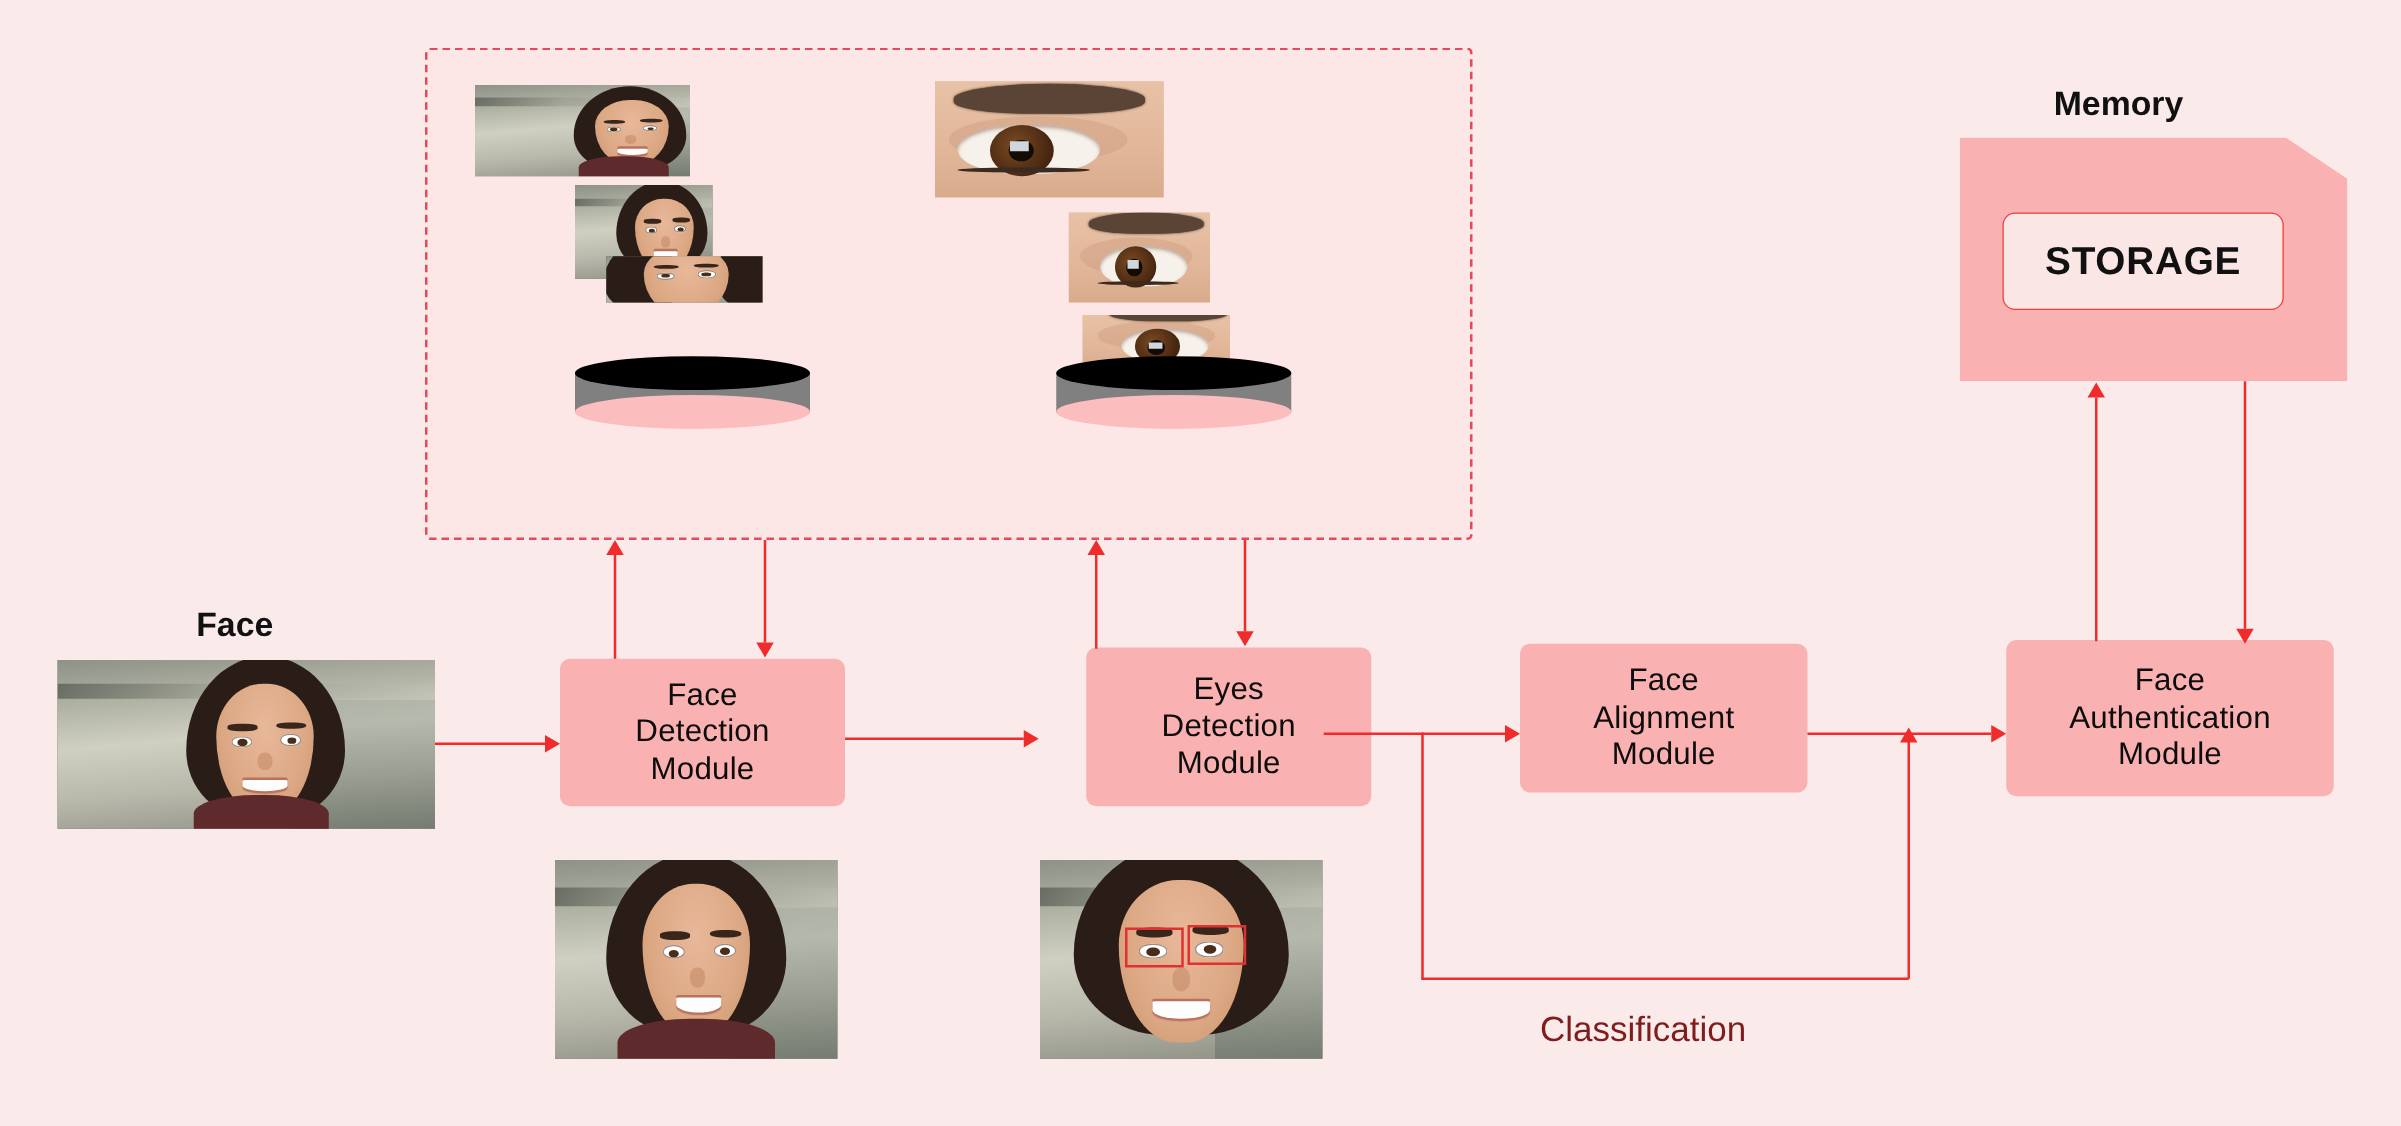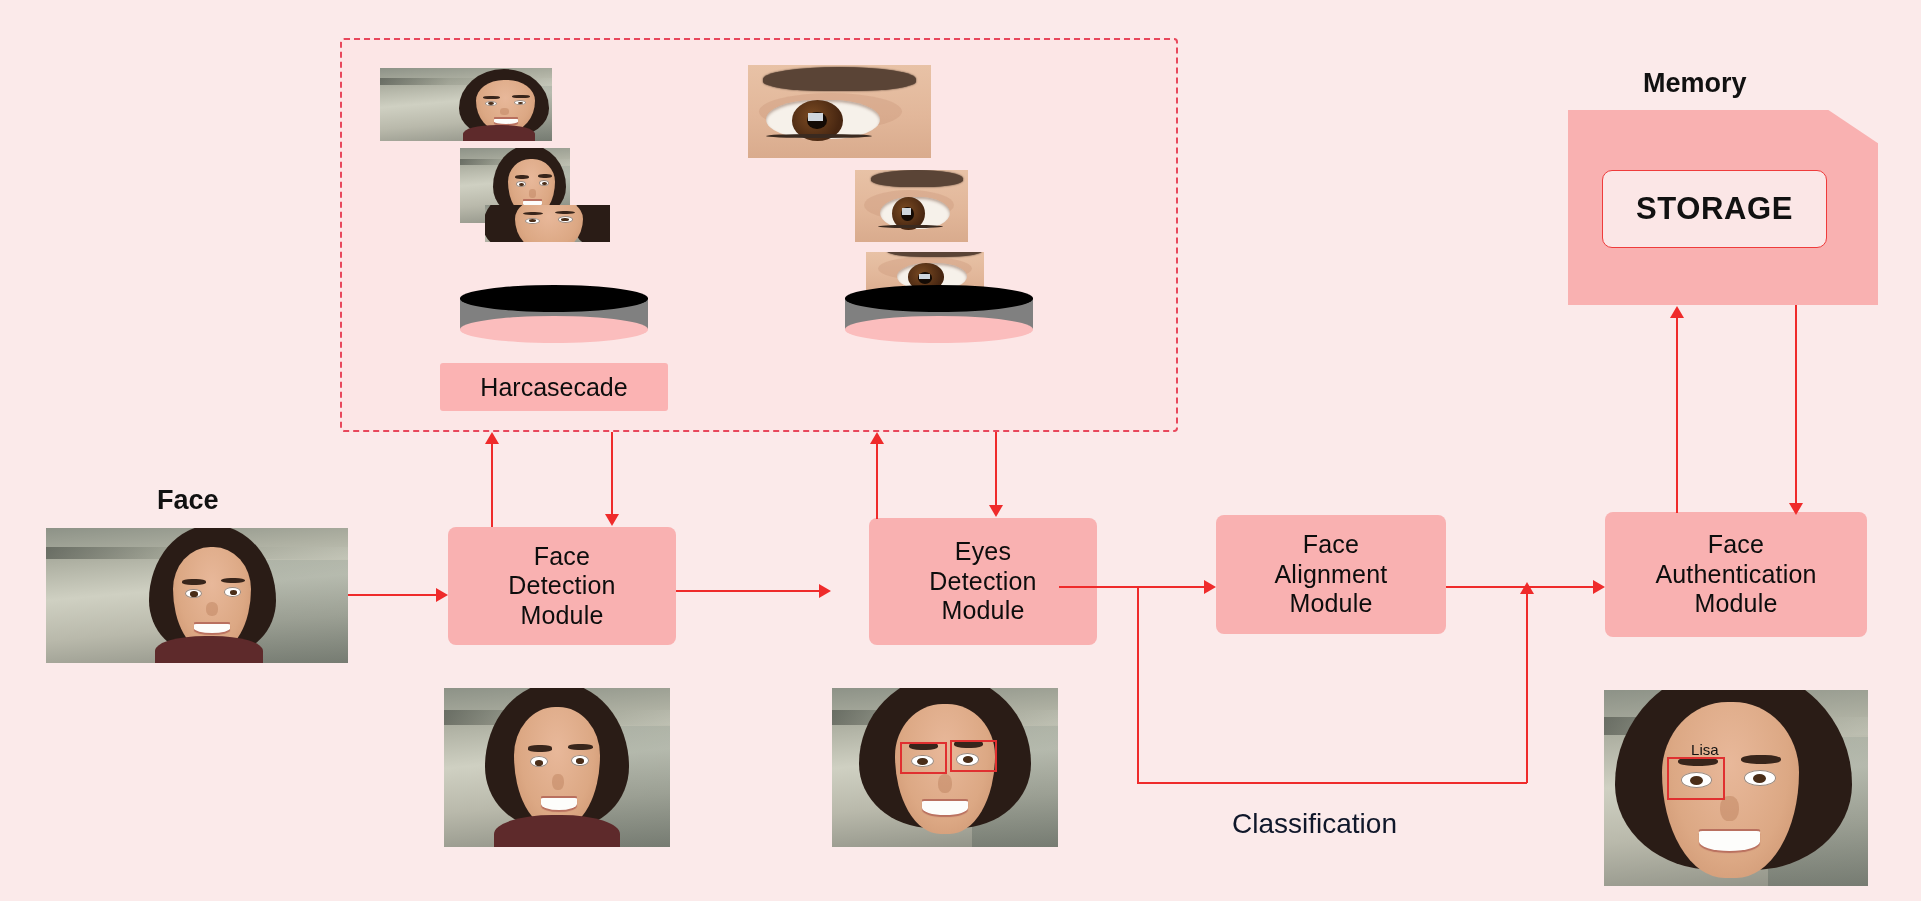--- a/index.html
+++ b/index.html
@@ -76,21 +76,21 @@
     position: absolute;
     font-size: 24px;
     font-weight: 700;
     color: #111;
     white-space: nowrap;
   }
   .caption-reg {
     position: absolute;
     font-size: 26px;
     font-weight: 400;
-    color: #0f172a;
+    color: #7f1d1d;
     white-space: nowrap;
   }
 
   
   .ln { position: absolute; background: #ef2b2b; }
   .ln-v { width: 2px; }
   .ln-h { height: 2px; }
   .arrow-head {
     position: absolute;
     width: 0; height: 0;
@@ -228,23 +228,20 @@
     <div class="pupil" style="left:35%; top:38%; width:6%;  height:9%;"></div>
     <div class="pupil" style="left:61%; top:35%; width:6%;  height:9%;"></div>
   </div>
 
   <div class="db" style="left:460px; top:285px; width:188px; height:58px;">
     <div class="body"></div>
       <div class="bottom"></div>
       <div class="top"></div>
   </div>
 
-  <div class="algo-box" style="left:440px; top:363px; width:228px; height:48px;">
-    <span>Harcasecade</span>
-  </div>
 
   <div class="eyeshot" style="left:748px; top:65px; width:183px; height:93px;">
     <div class="skin"></div>
     <div class="ebrow" style="left:8%;  top:2%;  width:84%; height:26%;"></div>
     <div class="lid" style="left:6%;  top:30%; width:78%; height:40%;"></div>
     <div class="sclera" style="left:10%; top:38%; width:62%; height:42%;"></div>
     <div class="iris" style="left:24%; top:38%; width:28%; height:44%;"></div>
     <div class="pup" style="left:32%; top:50%; width:11%; height:19%;"></div>
     <div class="glint" style="left:33%; top:52%; width:8%;  height:8%;"></div>
     <div class="lash" style="left:10%; top:74%; width:58%; height:5%;"></div>
@@ -358,37 +355,20 @@
     <div class="eye" style="left:35%; top:42%; width:10%; height:8%;"></div>
     <div class="eye" style="left:55%; top:41%; width:10%; height:8%;"></div>
     <div class="pupil" style="left:37.8%;top:44%;width:4.6%;height:4.4%;"></div>
     <div class="pupil" style="left:57.8%;top:43%;width:4.6%;height:4.4%;"></div>
     <div class="nose" style="left:47%; top:54%; width:6%;  height:12%;"></div>
     <div class="mouth" style="left:40%; top:71%; width:20%; height:9%;"></div>
     <div class="detbox" style="left:30%; top:34%; width:21%; height:20%;"></div>
     <div class="detbox" style="left:52%; top:33%; width:21%; height:20%;"></div>
   </div>
 
-  <div class="photo" style="left:1604px; top:690px; width:264px; height:196px;">
-    <div class="bg"></div>
-      <div class="bgstripe"></div>
-      <div class="bgstripe2"></div>
-    <div class="hair" style="left:4%;  top:-12%; width:90%; height:104%;"></div>
-    <div class="face" style="left:22%; top:6%;   width:52%; height:90%;"></div>
-    <div class="brow" style="left:28%; top:34%;  width:15%; height:5%;"></div>
-    <div class="brow" style="left:52%; top:33%;  width:15%; height:5%;"></div>
-    <div class="eye" style="left:29%; top:42%;  width:12%; height:8%;"></div>
-    <div class="eye" style="left:53%; top:41%;  width:12%; height:8%;"></div>
-    <div class="pupil" style="left:32.5%;top:44%; width:5%;  height:4.6%;"></div>
-    <div class="pupil" style="left:56.5%;top:43%; width:5%;  height:4.6%;"></div>
-    <div class="nose" style="left:44%; top:54%;  width:7%;  height:13%;"></div>
-    <div class="mouth" style="left:36%; top:72%;  width:23%; height:10%;"></div>
-    <div class="detbox" style="left:24%; top:34%; width:22%; height:22%;"></div>
-    <div class="detlabel" style="left:33%; top:26%; font-size:15px;">Lisa</div>
-  </div>
 
   <div class="ln ln-h" style="left:348px; top:594px; width:88px;"></div>
   <div class="arrow-head ah-right" style="left:436px; top:588px;"></div>
 
   <div class="ln ln-h" style="left:676px; top:590px; width:143px;"></div>
   <div class="arrow-head ah-right" style="left:819px; top:584px;"></div>
 
   <div class="ln ln-h" style="left:1059px; top:586px; width:145px;"></div>
   <div class="arrow-head ah-right" style="left:1204px; top:580px;"></div>
 

